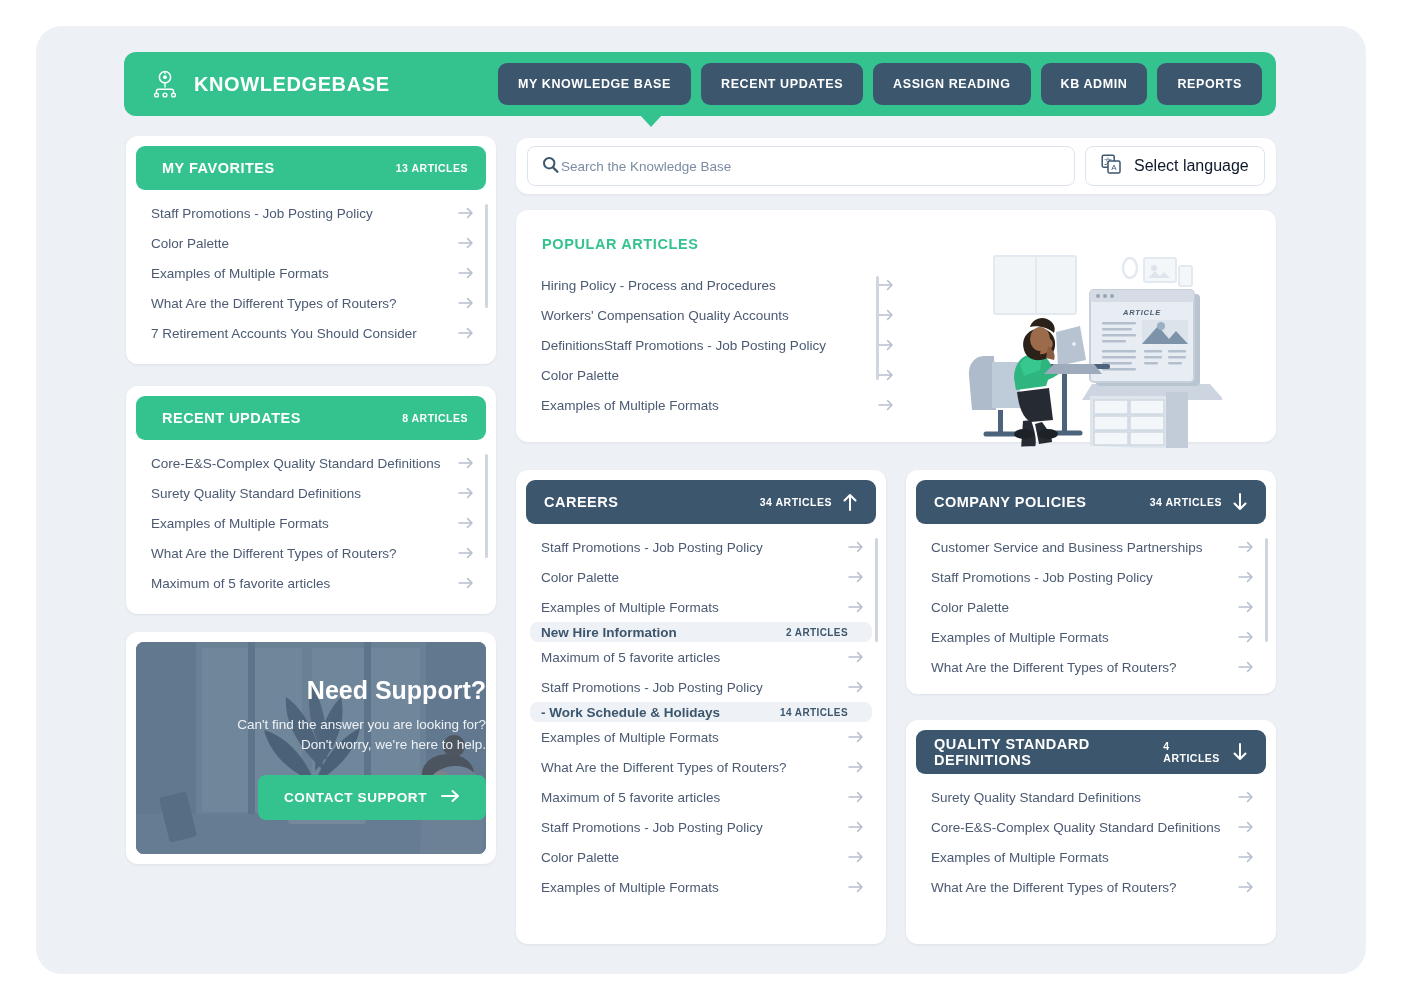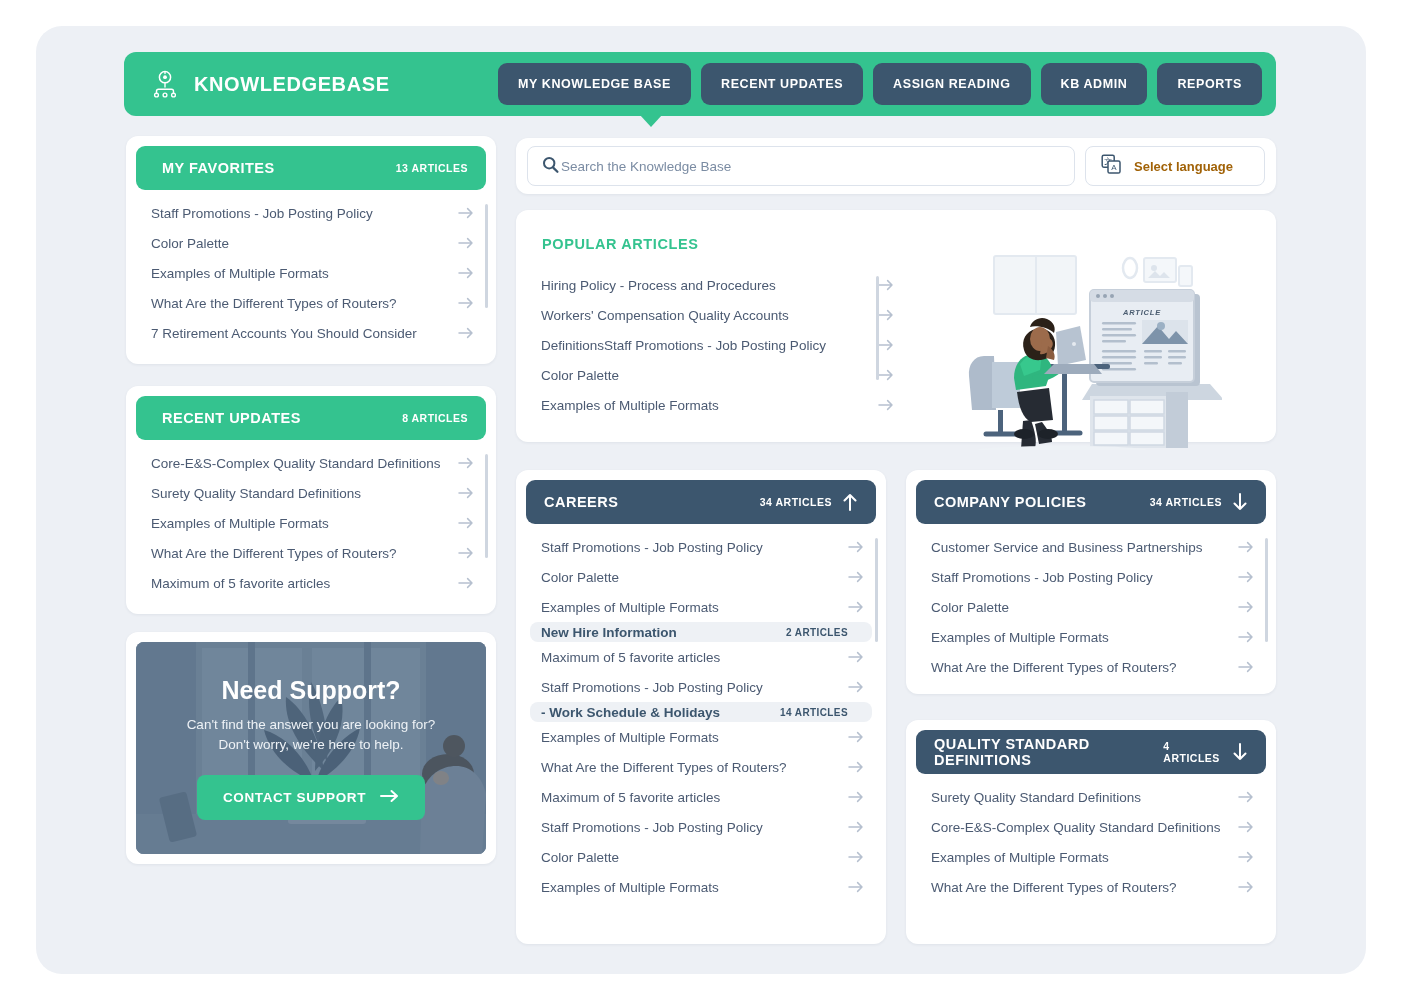--- a/index.html
+++ b/index.html
@@ -155,21 +155,21 @@
     background: #6b7f93;
   }
   .support-photo { position: absolute; inset: 0; }
   .support-tint {
     position: absolute; inset: 0;
     background: rgba(84,106,130,0.62);
   }
   .support-inner {
     position: absolute; inset: 0;
     display: flex; flex-direction: column;
-    align-items: center; justify-content: center;
+    align-items: flex-end; justify-content: center;
     text-align: center;
   }
   .support-title {
     color: #ffffff; font-size: 25px; font-weight: bold;
     margin-bottom: 10px;
   }
   .support-sub { color: #eef2f6; font-size: 13.5px; line-height: 20px; }
   .support-btn {
     margin-top: 20px;
     background: #34c38f;
@@ -214,21 +214,21 @@
   }
   .search-input::placeholder { color: #7b8ca3; }
   .lang-box {
     width: 180px; height: 40px;
     border: 1px solid #dde3ec;
     border-radius: 8px;
     display: flex; align-items: center;
     gap: 12px; padding: 0 14px;
     cursor: pointer;
   }
-  .lang-label { font-size: 13px; color: #a16207; font-weight: bold; }
+  .lang-label { font-size: 16px; color: #0f172a; }
 
   
   .popular-title {
     position: absolute; left: 26px; top: 26px;
     font-size: 14.5px; font-weight: bold;
     letter-spacing: 0.6px; color: #34c38f;
   }
 
   
   .illu { position: absolute; left: 446px; top: 24px; font-style: italic; }

